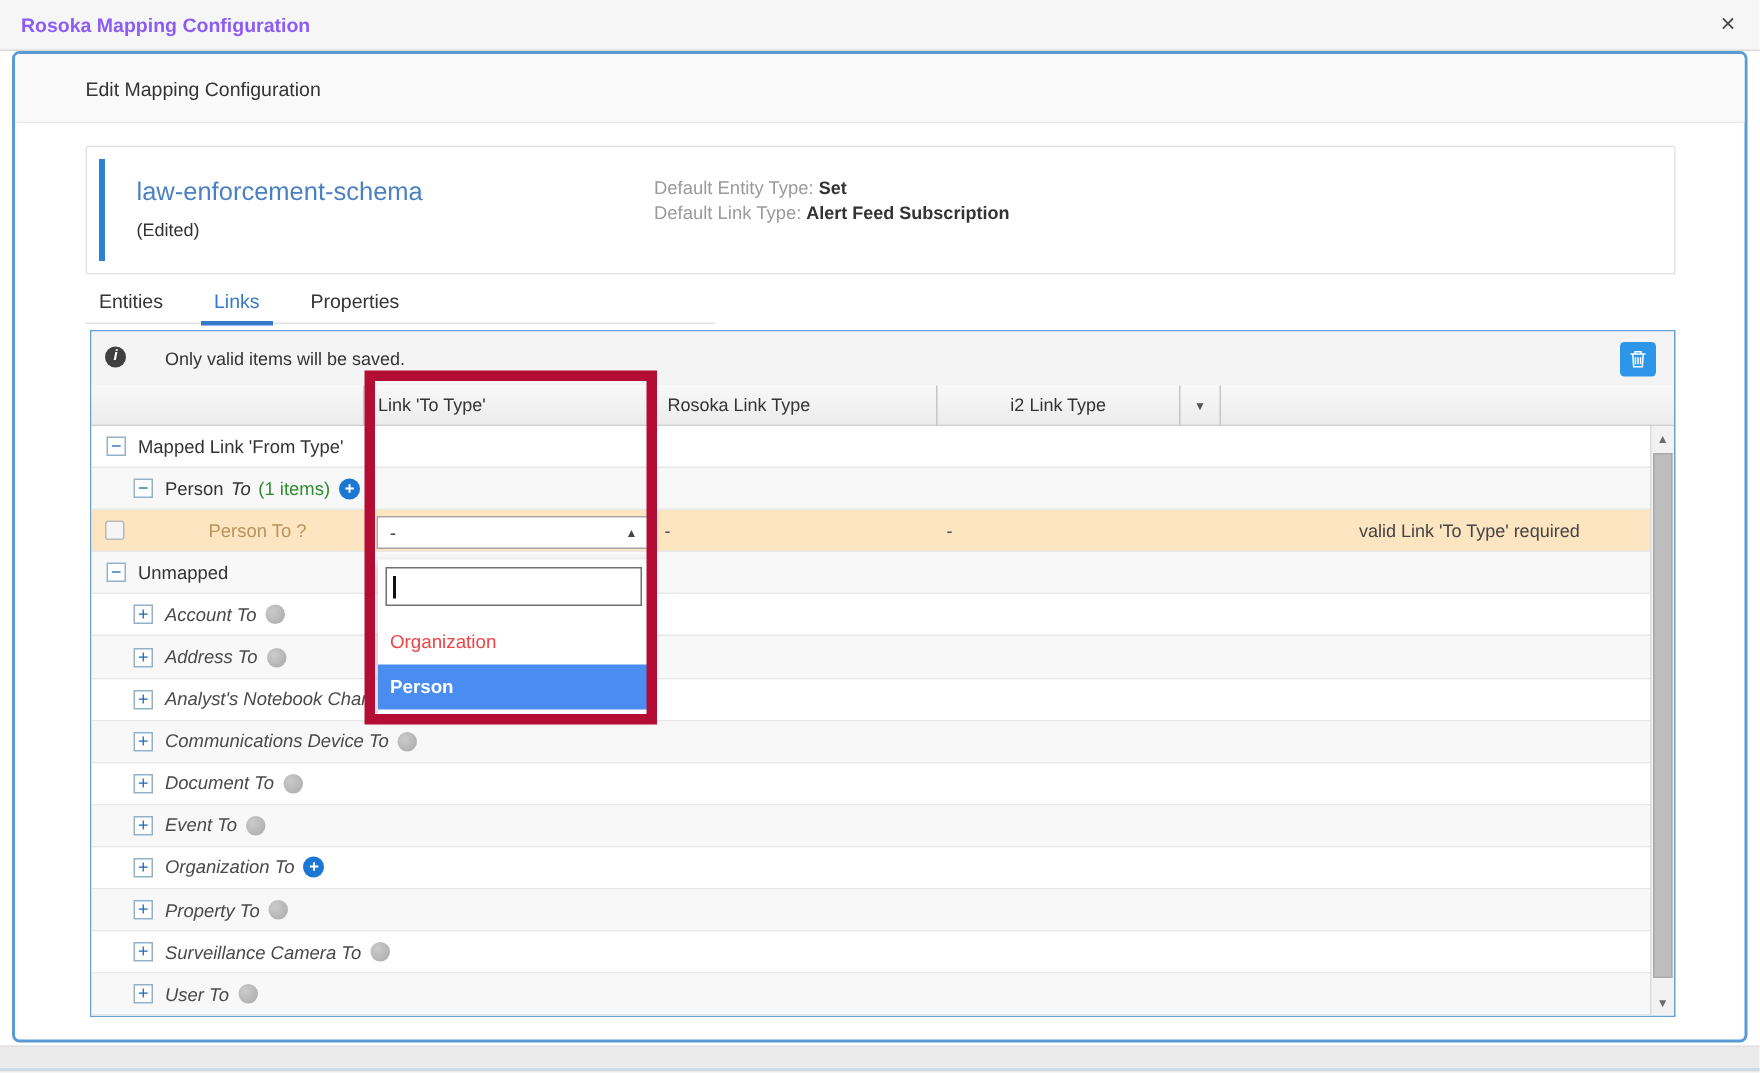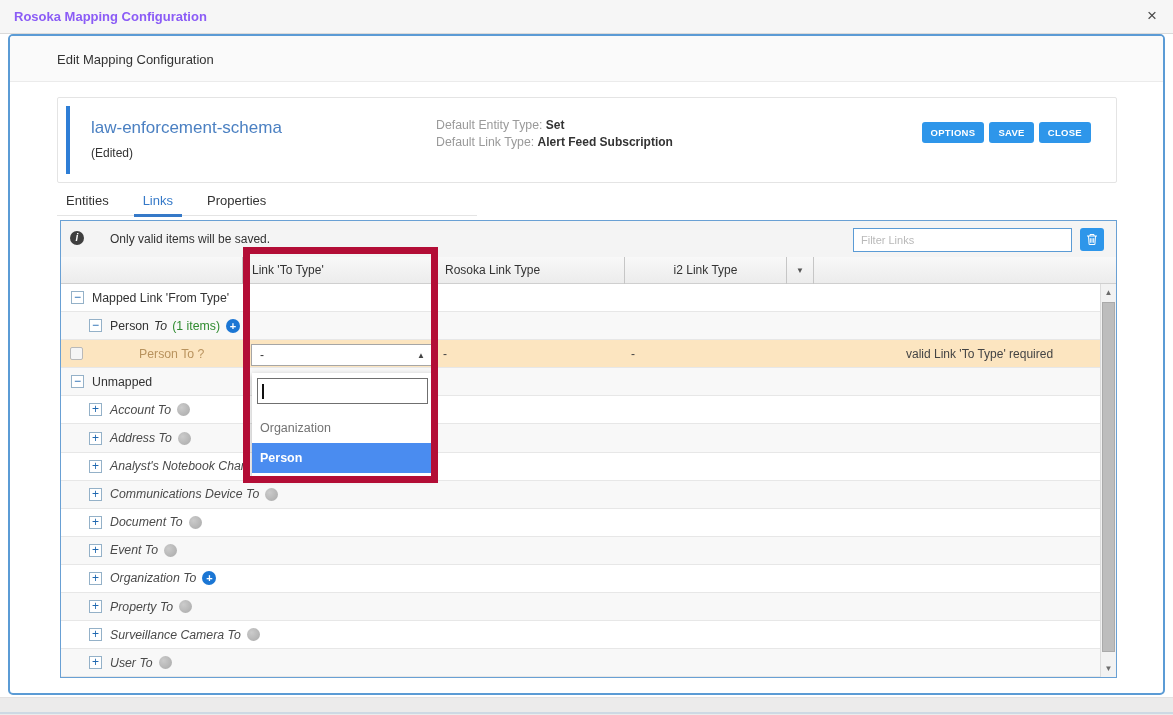--- a/index.html
+++ b/index.html
@@ -109,21 +109,21 @@
   .combo { position:absolute; left:251px; top:344px; width:182px; height:22px; background:#fff;
     border:1px solid #a6a6a6; z-index:40; cursor:pointer; }
   .combo .sel { position:absolute; left:8px; top:3px; font-size:12px; color:#333; }
   .combo .arrow { position:absolute; right:7px; top:6px; font-size:8px; color:#444; }
   .popup { position:absolute; left:252px; top:373px; width:181px; height:104px; background:#fff;
     box-shadow:0 2px 6px rgba(0,0,0,.3); z-index:40; }
   .popup .search { position:absolute; left:5px; top:5px; right:5px; height:26px;
     border:1px solid #6f6f6f; background:#fff; display:flex; align-items:center; cursor:text; }
   .caret { width:1.5px; height:15px; background:#111; margin-left:4px; }
   .options { position:absolute; left:0; top:40px; width:100%; }
-  .option { height:30px; line-height:30px; padding-left:8px; font-size:12.5px; color:#737373; cursor:pointer; }
+  .option { height:30px; line-height:30px; padding-left:8px; font-size:12.5px; color:#ef4444; cursor:pointer; }
   .option.selected { background:#4a8cf0; color:#fff; font-weight:700; }
 
   
   .annotation { position:absolute; left:243px; top:247px; width:195px; height:236px;
     border:7px solid #b30d36; z-index:50; pointer-events:none; }
 </style>
 </head>
 <body>
 
 <div class="titlebar">
@@ -146,34 +146,28 @@
     <div class="defaults">
       <div>
         <span class="lbl">Default Entity Type:</span>
         <span class="val">Set</span>
       </div>
       <div>
         <span class="lbl">Default Link Type:</span>
         <span class="val">Alert Feed Subscription</span>
       </div>
     </div>
-    <div class="card-btns">
-      <button>OPTIONS</button>
-      <button>SAVE</button>
-      <button>CLOSE</button>
-    </div>
   </div>
 
   <div class="tabs" id="tabs"><span class="tab">Entities</span><span class="tab active">Links</span><span class="tab">Properties</span></div>
 
   <div class="panel">
     <div class="notice-bar">
       <span class="info-icon">i</span>
       <span class="notice-text">Only valid items will be saved.</span>
-      <input class="filter-input" placeholder="Filter Links" style="">
       <button class="trash-btn">
         <svg width="12" height="13" viewBox="0 0 12 13">
           <path d="M1 3h10M4 3V1.5h4V3M2.5 3l.6 8.5h5.8l.6-8.5M4.3 5.2v4.6M6 5.2v4.6M7.7 5.2v4.6" stroke="#ffffff" fill="none" stroke-width="1"></path>
         </svg>
       </button>
     </div>
 
     <div class="thead">
       <div class="th th1"></div>
       <div class="th th3">Rosoka Link Type</div>

